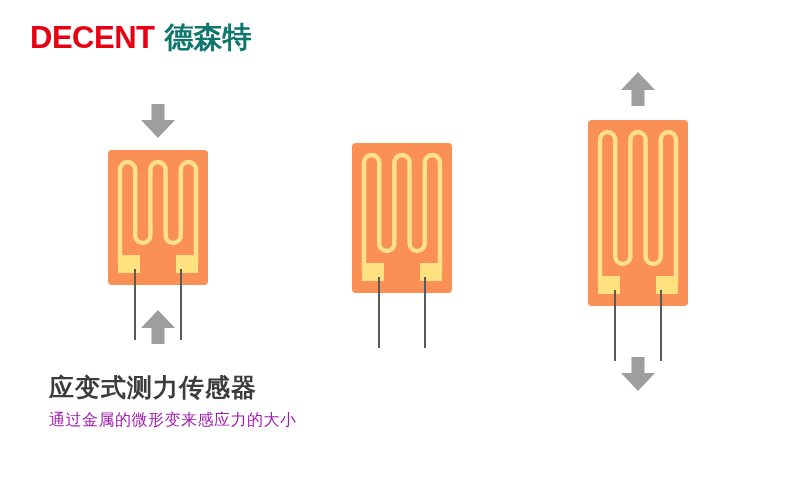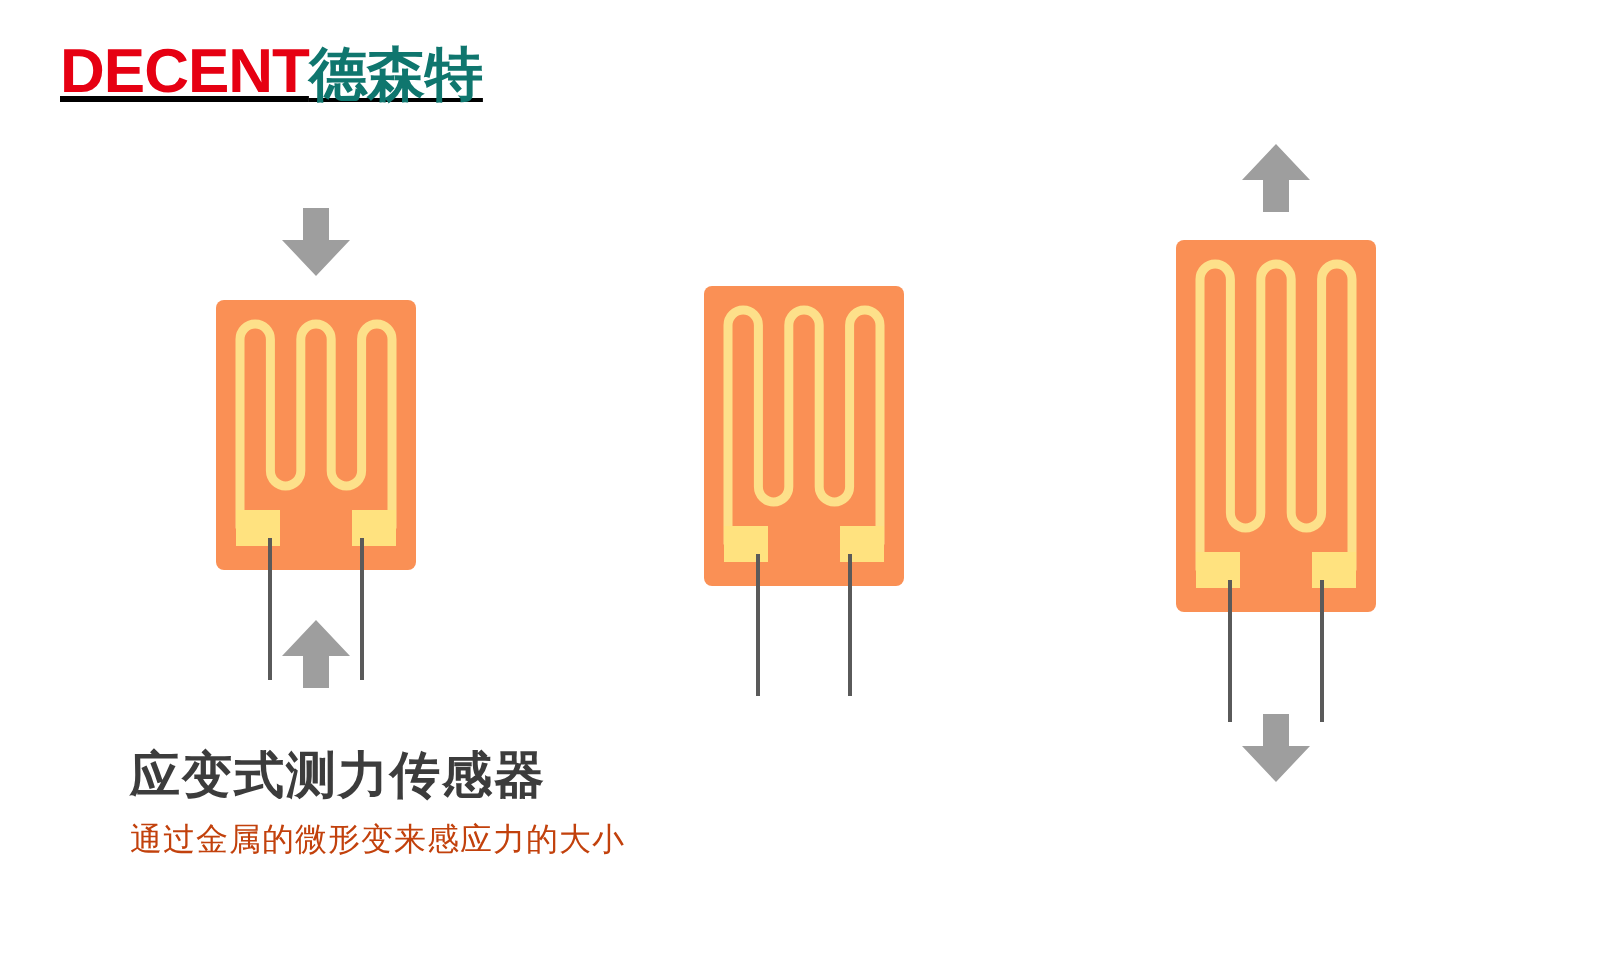--- a/index.html
+++ b/index.html
@@ -14,23 +14,23 @@
     overflow: hidden;
     font-family: "Liberation Sans", "DejaVu Sans", sans-serif;
   }
 
   
   .logo {
     position: absolute;
     left: 30px;
     top: 18px;
     display: flex;
-    align-items: flex-start;
+    align-items: center;
+    gap: 10px;
     white-space: nowrap;
-    text-decoration: underline;
   }
   .logo-latin {
     font-size: 31px;
     font-weight: bold;
     letter-spacing: -0.5px;
     color: #e60012;
     font-family: "Liberation Sans", "DejaVu Sans", sans-serif;
   }
   .logo-cjk {
     font-size: 29px;
@@ -49,40 +49,39 @@
     height: 480px;
   }
 
   
   .caption {
     position: absolute;
     left: 30px;
     top: 372px;
     display: flex;
     align-items: flex-end;
-    gap: 16px;
   }
   .caption-bar {
     width: 5px;
     background: #e60012;
     margin-right: 14px;
     border-radius: 1px;
   }
   .caption-text { display: flex; flex-direction: column; justify-content: center; }
   .caption-title {
     font-size: 25px;
     font-weight: bold;
     color: #3c3c3c;
     line-height: 1.28;
     letter-spacing: 1px;
     font-family: "DejaVu Sans", "Liberation Sans", sans-serif;
   }
   .caption-sub {
     font-size: 16px;
-    color: #c2410c;
+    color: #a21caf;
     line-height: 1.5;
     margin-top: 4px;
     letter-spacing: 0.5px;
     font-family: "DejaVu Sans", "Liberation Sans", sans-serif;
   }
 </style>
 </head>
 <body>
 
 <div class="logo">

